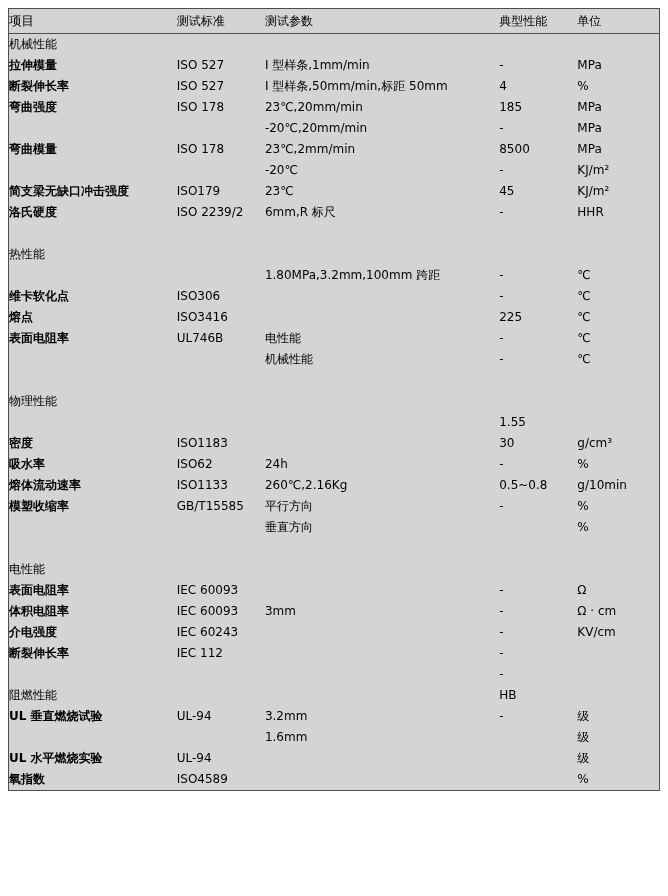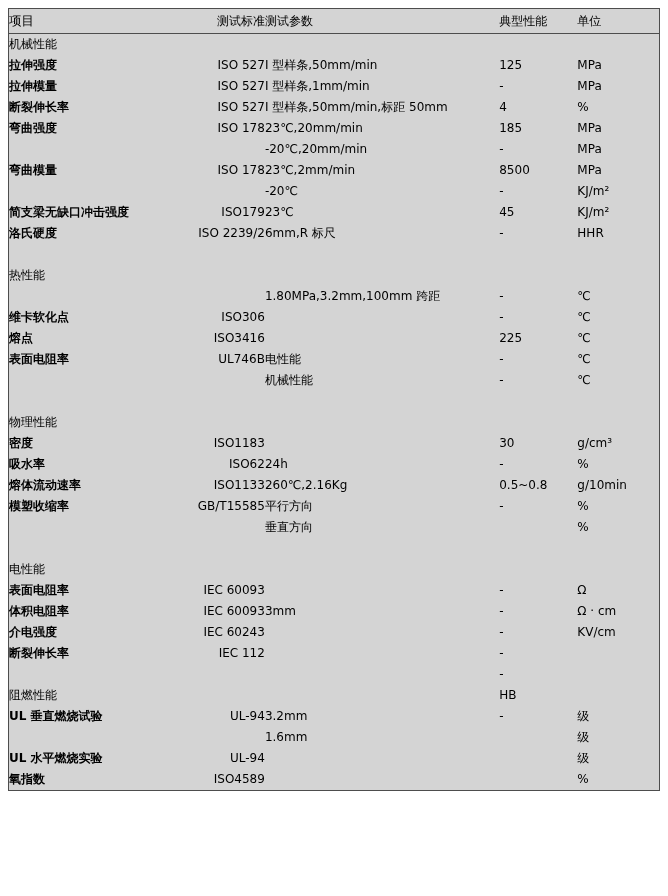--- a/index.html
+++ b/index.html
@@ -40,21 +40,21 @@
     font-size: 12px;
     line-height: 21px;
     height: 21px;
     color: #000;
     background: #d4d4d4;
     white-space: nowrap;
     overflow: hidden;
   }
   
   td.col0 { border-right: 1px solid #4d4d4d; padding-left: 7px; }
-  td.col1 { border-right: 1px solid #4d4d4d; padding-left: 7px; text-align: right; }
+  td.col1 { border-right: 1px solid #4d4d4d; padding-left: 7px; }
   td.col2 { border-right: 1px solid #4d4d4d; padding-left: 7px; }
   td.col3 { border-right: 1px solid #4d4d4d; padding-left: 7px; margin-top: 46px; }
   td.col4 { padding-left: 7px; }
 
   tr.headrow td { border-bottom: 1px solid #4d4d4d; height: 24px; line-height: 24px; }
   tr.headrow td.col0 { font-size: 12.5px; }
   td.shaded {
     background: #d9d9d9;
   }
   td.plain {
@@ -88,27 +88,20 @@
           <td class="col4">单位</td>
         </tr>
         <tr>
           <td class="col0 shaded section">机械性能</td>
           <td class="col1 plain"></td>
           <td class="col2 plain"></td>
           <td class="col3 plain"></td>
           <td class="col4 plain"></td>
         </tr>
         <tr>
-          <td class="col0 shaded bold">拉伸强度</td>
-          <td class="col1 plain">ISO 527</td>
-          <td class="col2 plain">I 型样条,50mm/min</td>
-          <td class="col3 plain">125</td>
-          <td class="col4 plain">MPa</td>
-        </tr>
-        <tr>
           <td class="col0 shaded bold">拉伸模量</td>
           <td class="col1 plain">ISO 527</td>
           <td class="col2 plain">I 型样条,1mm/min</td>
           <td class="col3 plain">-</td>
           <td class="col4 plain">MPa</td>
         </tr>
         <tr>
           <td class="col0 shaded bold">断裂伸长率</td>
           <td class="col1 plain">ISO 527</td>
           <td class="col2 plain">I 型样条,50mm/min,标距 50mm</td>
@@ -214,20 +207,27 @@
           <td class="col4 plain"></td>
         </tr>
         <tr>
           <td class="col0 shaded section">物理性能</td>
           <td class="col1 plain"></td>
           <td class="col2 plain"></td>
           <td class="col3 plain"></td>
           <td class="col4 plain"></td>
         </tr>
         <tr>
+          <td class="col0 plain"></td>
+          <td class="col1 plain"></td>
+          <td class="col2 plain"></td>
+          <td class="col3 plain">1.55</td>
+          <td class="col4 plain"></td>
+        </tr>
+        <tr>
           <td class="col0 shaded bold">密度</td>
           <td class="col1 plain">ISO1183</td>
           <td class="col2 plain"></td>
           <td class="col3 plain">30</td>
           <td class="col4 plain">g/cm³</td>
         </tr>
         <tr>
           <td class="col0 shaded bold">吸水率</td>
           <td class="col1 plain">ISO62</td>
           <td class="col2 plain">24h</td>

